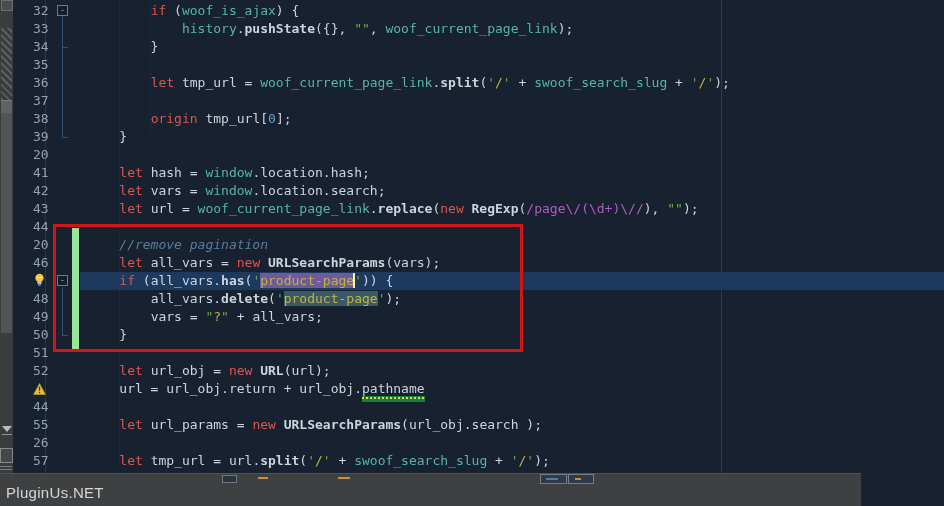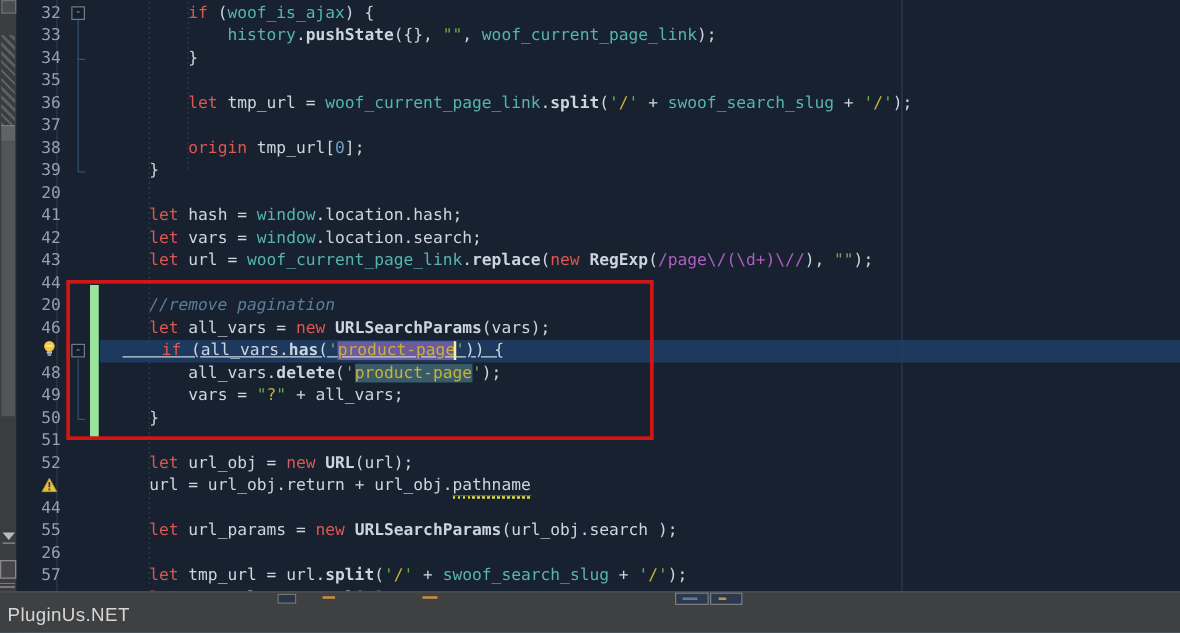--- a/index.html
+++ b/index.html
@@ -34,49 +34,49 @@
   .ig-col4{left:106px;top:2px;height:468px;}
   .ig-col8{left:137px;top:2px;height:134px;}
   .margin-guide{position:absolute;left:708px;top:0;width:1px;height:473px;background:#2b3b55;z-index:2;}
   #rows{position:absolute;left:0;top:2px;right:0;z-index:1;}
   .row{display:flex;height:18px;line-height:18px;font-size:13px;position:relative;}
   .gutter{flex:none;width:33px;padding-right:6px;box-sizing:border-box;text-align:right;
           color:var(--gutter_text);user-select:none;padding-left:20px;}
   .gutter svg{vertical-align:-2px;}
   .foldcol{flex:none;width:42px;}
   .code{flex:1;white-space:pre;color:var(--code_text);}
-  .row.current .code{background:var(--current_line_bg);margin-left:-8px;padding-left:18px;text-decoration:underline;}
+  .row.current .code{background:var(--current_line_bg);margin-left:-8px;padding-left:8px;}
   .kw{color:var(--keyword);}
   .id{color:var(--code_text);}
   .glob{color:var(--global_var);}
   .fn{color:var(--code_text);font-weight:bold;}
   .pn{color:var(--code_text);}
   .q{color:var(--string_quote);}
   .str{color:var(--string_content);}
   .cmt{color:var(--comment);font-style:italic;}
   .re{color:var(--regex);}
   .num{color:var(--number);}
   .sel{background:var(--selection_bg);}
   .occ{background:var(--occurrence_bg);}
   .caret{display:inline-block;width:2px;height:15px;background:var(--caret);vertical-align:text-bottom;margin:0 -1px;}
-  .warn{position:relative;border-bottom:1px solid #15803d;}
+  .warn{position:relative;border-bottom:6px solid #15803d;}
   .warn::after{content:"";position:absolute;left:0;right:0;bottom:-3px;height:2px;
       background:repeating-linear-gradient(90deg,var(--warning_yellow) 0 2px,transparent 2px 4px);}
   
   .change-bar{position:absolute;left:59px;top:228px;width:7px;height:123px;background:var(--vcs_change_green);z-index:2;}
   .annotation-rect{position:absolute;left:40px;top:224px;width:470px;height:128px;box-sizing:border-box;
       border:3px solid var(--annotation_red);z-index:3;}
   .fold-box{position:absolute;left:44px;width:11px;height:11px;box-sizing:border-box;border:1px solid #6e7988;
       background:#141d2a;color:#9aa5b3;font:9px/9px "DejaVu Sans Mono",monospace;text-align:center;z-index:2;}
   .fold-line{position:absolute;left:49px;width:1px;background:#33506e;z-index:0;}
   .fl1{top:16px;height:121px;} .fl2{top:287px;height:48px;}
   .fold-tick{position:absolute;left:49px;width:6px;height:1px;background:#33506e;z-index:0;}
   .ft1{top:47px;} .ft2{top:137px;} .ft3{top:335px;}
   
-  .bottom-panel{position:absolute;left:0;top:473px;width:944px;height:33px;background:var(--panel_bg);z-index:6;
+  .bottom-panel{position:absolute;left:0;top:473px;width:861px;height:33px;background:var(--panel_bg);z-index:6;
       border-top:1px solid #505254;box-sizing:border-box;}
   .mini-box-a{position:absolute;left:222px;top:1px;width:13px;height:6px;border:1px solid #71767c;background:#2a3442;}
   .mini-dash{position:absolute;top:3px;height:2px;background:#c79043;}
   .md1{left:258px;width:10px;} .md2{left:338px;width:12px;}
   .mini-box-b{position:absolute;left:540px;top:0;width:25px;height:8px;border:1px solid #787d84;background:#2c3a4c;}
   .mini-box-b::after{content:"";position:absolute;left:5px;top:3px;width:12px;height:2px;background:#5d7ba0;}
   .mini-box-c{position:absolute;left:568px;top:0;width:24px;height:8px;border:1px solid #787d84;background:#2c3a4c;}
   .mini-box-c::after{content:"";position:absolute;left:6px;top:3px;width:6px;height:2px;background:#c79043;}
   .watermark{position:absolute;left:6px;top:10px;font-family:"Liberation Sans",sans-serif;
       font-size:15px;color:var(--watermark_text);letter-spacing:.3px;}

